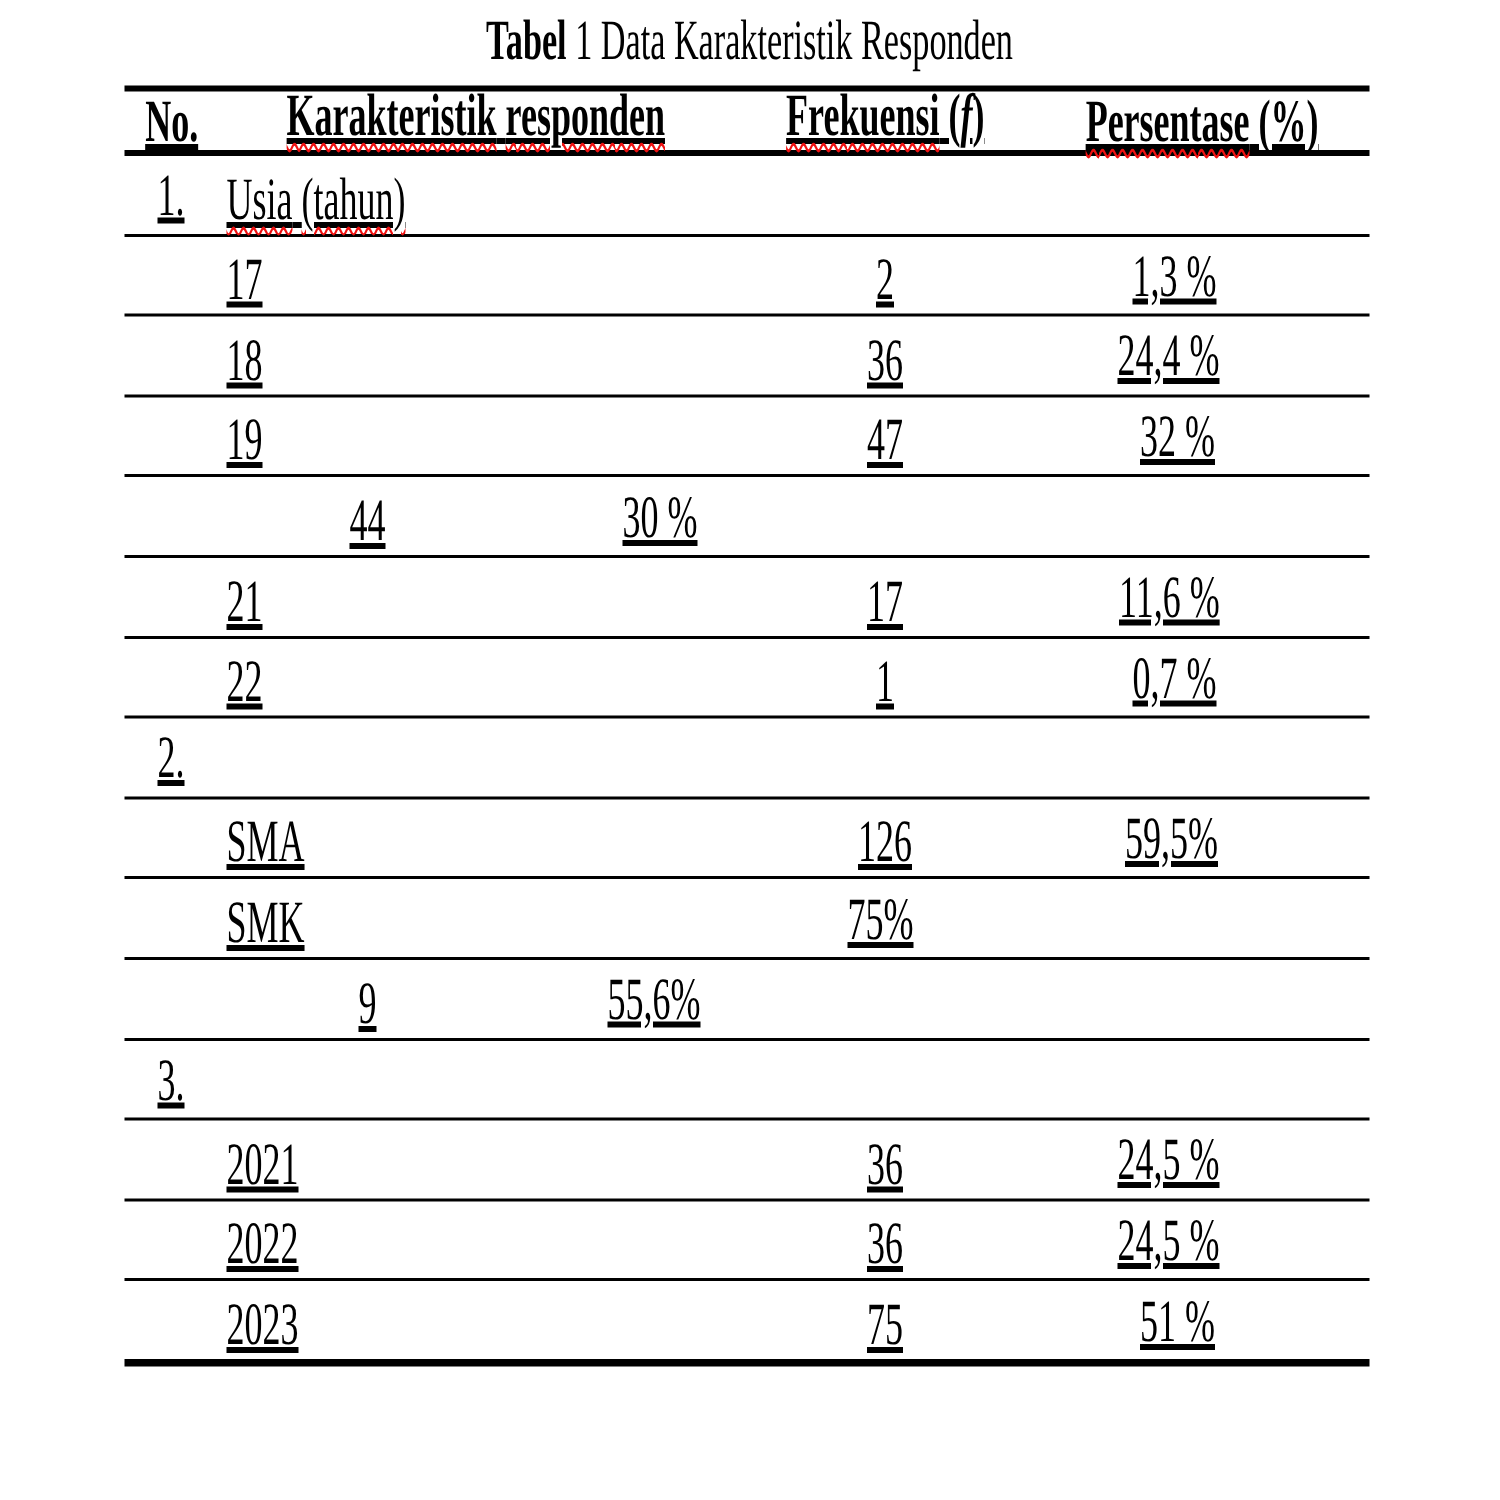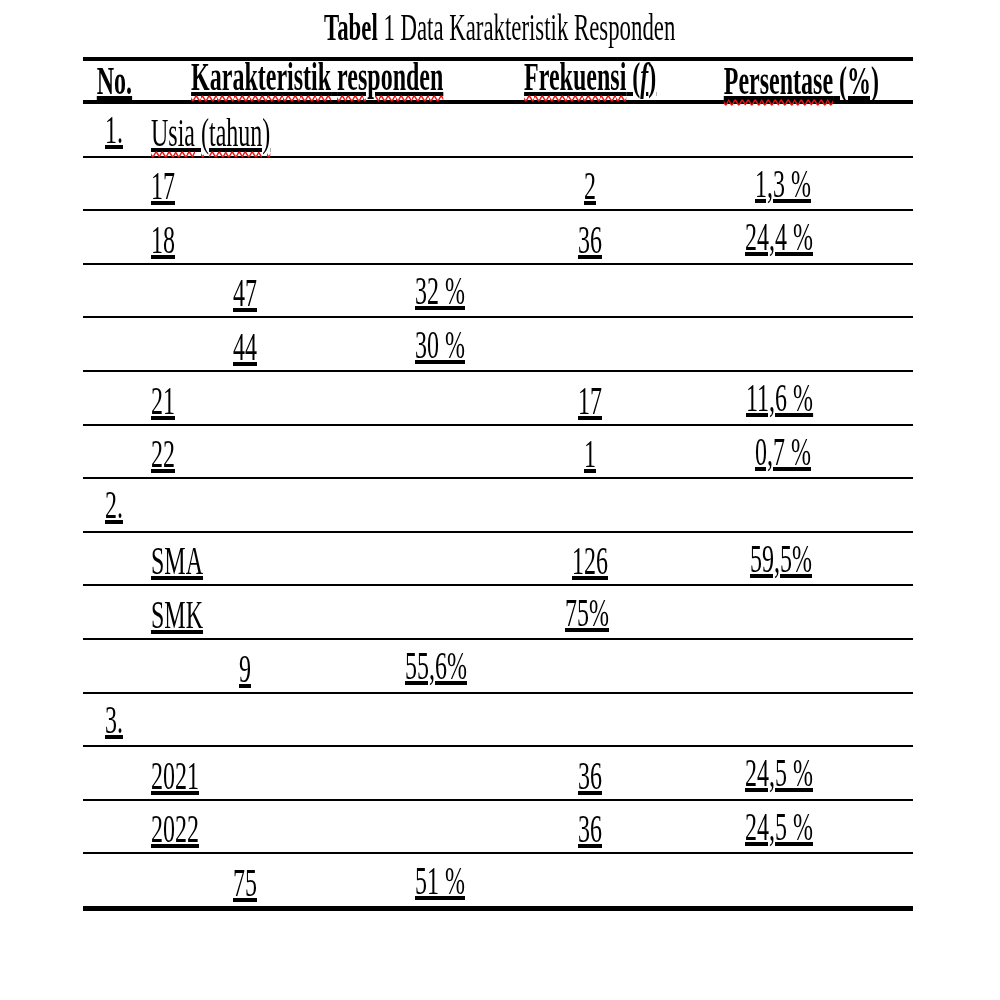--- a/index.html
+++ b/index.html
@@ -95,20 +95,23 @@
           <span class="tx txc">36</span>
         </div>
         <div class="cell c-pct">
           <span class="tx">24,4 %</span>
         </div>
       </div>
       <div class="row">
         <div class="cell c-no">
           <span class="tx txc"></span>
         </div>
+        <div class="cell c-label">
+          <span class="tx"><span>19</span></span>
+        </div>
         <div class="cell c-freq">
           <span class="tx txc">47</span>
         </div>
         <div class="cell c-pct">
           <span class="tx">32 %</span>
         </div>
       </div>
       <div class="row">
         <div class="cell c-no">
           <span class="tx txc"></span>
@@ -230,20 +233,23 @@
         <div class="cell c-freq">
           <span class="tx txc">36</span>
         </div>
         <div class="cell c-pct">
           <span class="tx">24,5 %</span>
         </div>
       </div>
       <div class="row">
         <div class="cell c-no">
           <span class="tx txc"></span>
+        </div>
+        <div class="cell c-label">
+          <span class="tx"><span>2023</span></span>
         </div>
         <div class="cell c-freq">
           <span class="tx txc">75</span>
         </div>
         <div class="cell c-pct">
           <span class="tx">51 %</span>
         </div>
       </div>
     </div>
 </div>

